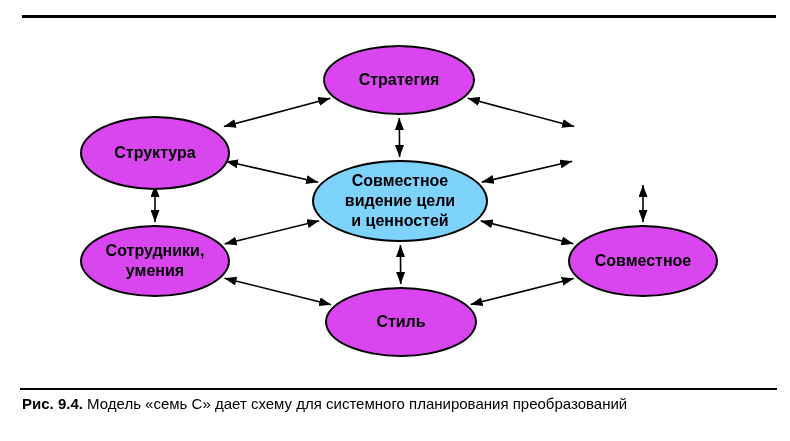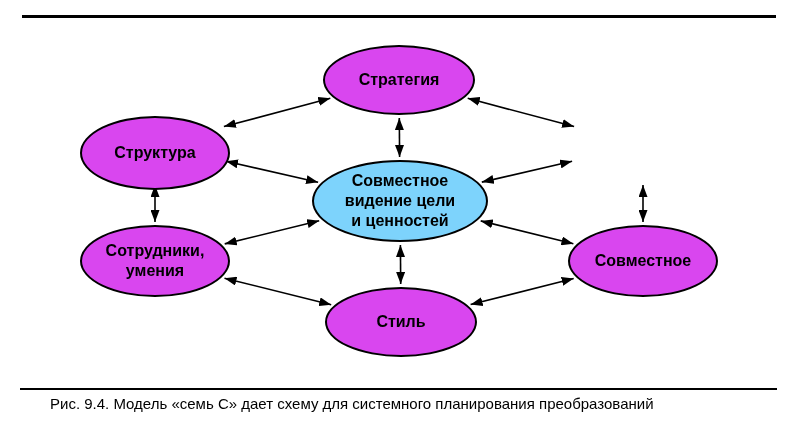--- a/index.html
+++ b/index.html
@@ -49,21 +49,21 @@
 
   .caption {
     position: absolute;
     left: 22px;
     top: 394px;
     margin: 0;
     font-size: 15px;
     line-height: 1.35;
     white-space: nowrap;
   }
-  .cap-num { font-weight: normal; margin-left: 28px; }
+  .cap-num { font-weight: bold; }
 </style>
 </head>
 <body>
 
 <div class="figure">
 
   <div class="rule top"></div>
 
   <svg id="arrows" width="790" height="390" viewBox="0 0 790 390">
     <defs>

